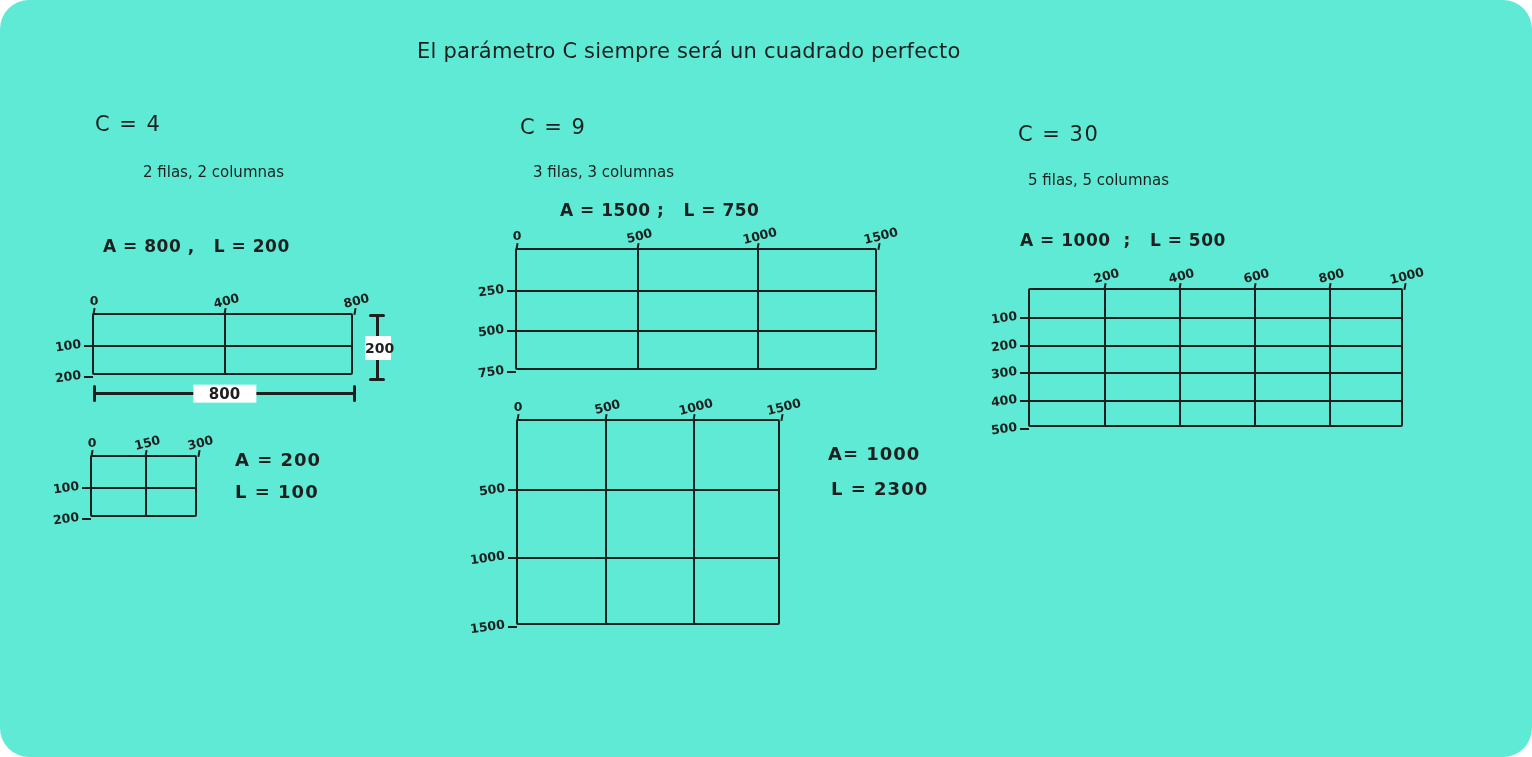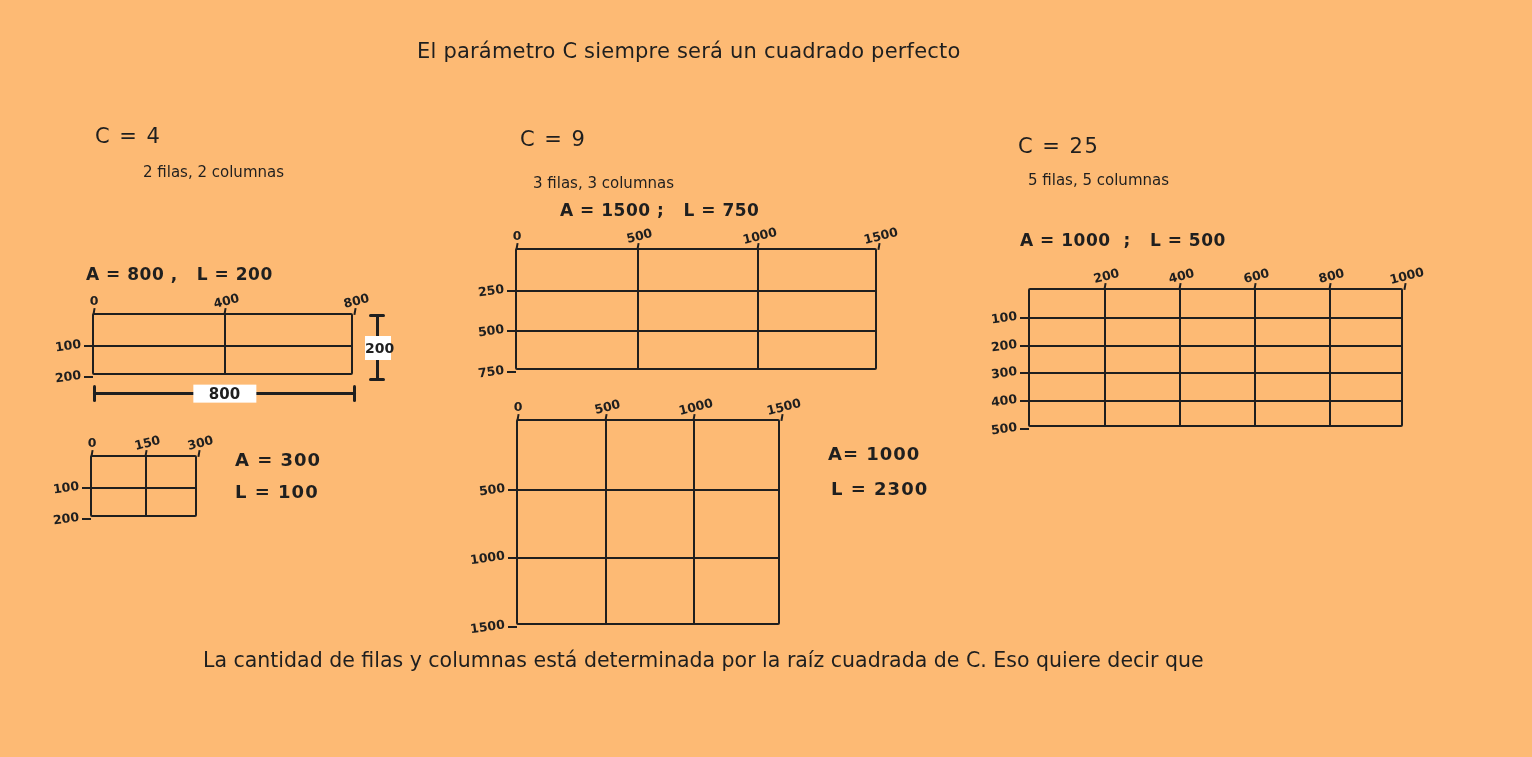--- a/index.html
+++ b/index.html
@@ -1,21 +1,21 @@
 <!DOCTYPE html>
 <html><head>
 <meta charset="utf-8">
 <style>
   * { margin:0; padding:0; box-sizing:border-box; }
   html,body { background:#ffffff; }
   body { font-family:"DejaVu Sans", sans-serif; color:#1f1f1f; }
-  .canvas { position:relative; width:1532px; height:757px; background:#fdba74; overflow:hidden; }
+  .canvas { position:relative; width:1532px; height:757px; background:#5eead4; overflow:hidden;border-radius:29px; }
   .abs { position:absolute; }
   .title { font-size:21px; letter-spacing:.2px; }
-  .heading { font-size:21px; letter-spacing:1.5px;margin-top:12px; }
+  .heading { font-size:21px; letter-spacing:1.5px; }
   .dims { font-size:15px; }
   .params { font-size:17px; font-weight:bold; white-space:pre; letter-spacing:.5px; }
   .result { font-size:18px; font-weight:bold; letter-spacing:1px; }
   .footer { font-size:20.5px; line-height:34px; }
 
   .grid-box { position:absolute; border:2px solid #1f1f1f; border-radius:2px; }
   .vline { position:absolute; top:0; bottom:0; width:2px; background:#1f1f1f; }
   .hline { position:absolute; left:0; right:0; height:2px; background:#1f1f1f; }
   .ttick { position:absolute; top:-7px; width:2px; height:7px; background:#1f1f1f; transform:translateX(-50%) rotate(10deg); }
   .ltick { position:absolute; left:-10px; width:9px; height:2px; background:#1f1f1f; transform:translateY(-50%); }
@@ -40,31 +40,31 @@
 </style>
 </head>
 <body>
 
 <div class="canvas">
 
   <div class="abs title" style="left:417px; top:39px;">El parámetro C siempre será un cuadrado perfecto</div>
 
   <div class="abs heading" style="left:95px; top:112px;">C = 4</div>
   <div class="abs dims" style="left:143px; top:163px;">2 filas, 2 columnas</div>
-  <div class="abs params" style="left:86px; top:236px;margin-top:28px;">A = 800 ,   L = 200</div>
-  <div class="abs result" style="left:235px; top:449px;">A = 300</div>
+  <div class="abs params" style="left:103px; top:236px;">A = 800 ,   L = 200</div>
+  <div class="abs result" style="left:235px; top:449px;">A = 200</div>
   <div class="abs result" style="left:235px; top:481px;">L = 100</div>
 
   <div class="abs heading" style="left:520px; top:115px;">C = 9</div>
-  <div class="abs dims" style="left:533px; top:174px;">3 filas, 3 columnas</div>
+  <div class="abs dims" style="left:533px; top:163px;">3 filas, 3 columnas</div>
   <div class="abs params" style="left:560px; top:200px;">A = 1500 ;   L = 750</div>
   <div class="abs result" style="left:828px; top:443px;">A= 1000</div>
   <div class="abs result" style="left:831px; top:478px;">L = 2300</div>
 
-  <div class="abs heading" style="left:1018px; top:122px;">C = 25</div>
+  <div class="abs heading" style="left:1018px; top:122px;">C = 30</div>
   <div class="abs dims" style="left:1028px; top:171px;">5 filas, 5 columnas</div>
   <div class="abs params" style="left:1020px; top:230px;">A = 1000  ;   L = 500</div>
 
   <div id="grids-layer">
       <div class="grid-box" style="left: 92px; top: 313px; width: 261px; height: 62px;">
         <div class="vline" style="left: 129.5px;"></div>
         <div class="hline" style="top: 30px;"></div>
         <div class="ttick" style="left: 0px;"></div>
         <div class="tlabel" style="left: 0px;">0</div>
         <div class="ttick" style="left: 130.5px;"></div>
@@ -168,16 +168,15 @@
         <div class="ltick" style="top: 83.4px;"></div>
         <div class="llabel" style="top: 83.4px;">300</div>
         <div class="ltick" style="top: 111.2px;"></div>
         <div class="llabel" style="top: 111.2px;">400</div>
         <div class="ltick" style="top: 139px;"></div>
         <div class="llabel" style="top: 139px;">500</div>
       </div>
     </div>
 
   <div class="abs footer" style="left:203px; top:643px;">
-    <div>La cantidad de filas y columnas está determinada por la raíz cuadrada de C. Eso quiere decir que</div>
   </div>
 
 </div>
 
 </body></html>

